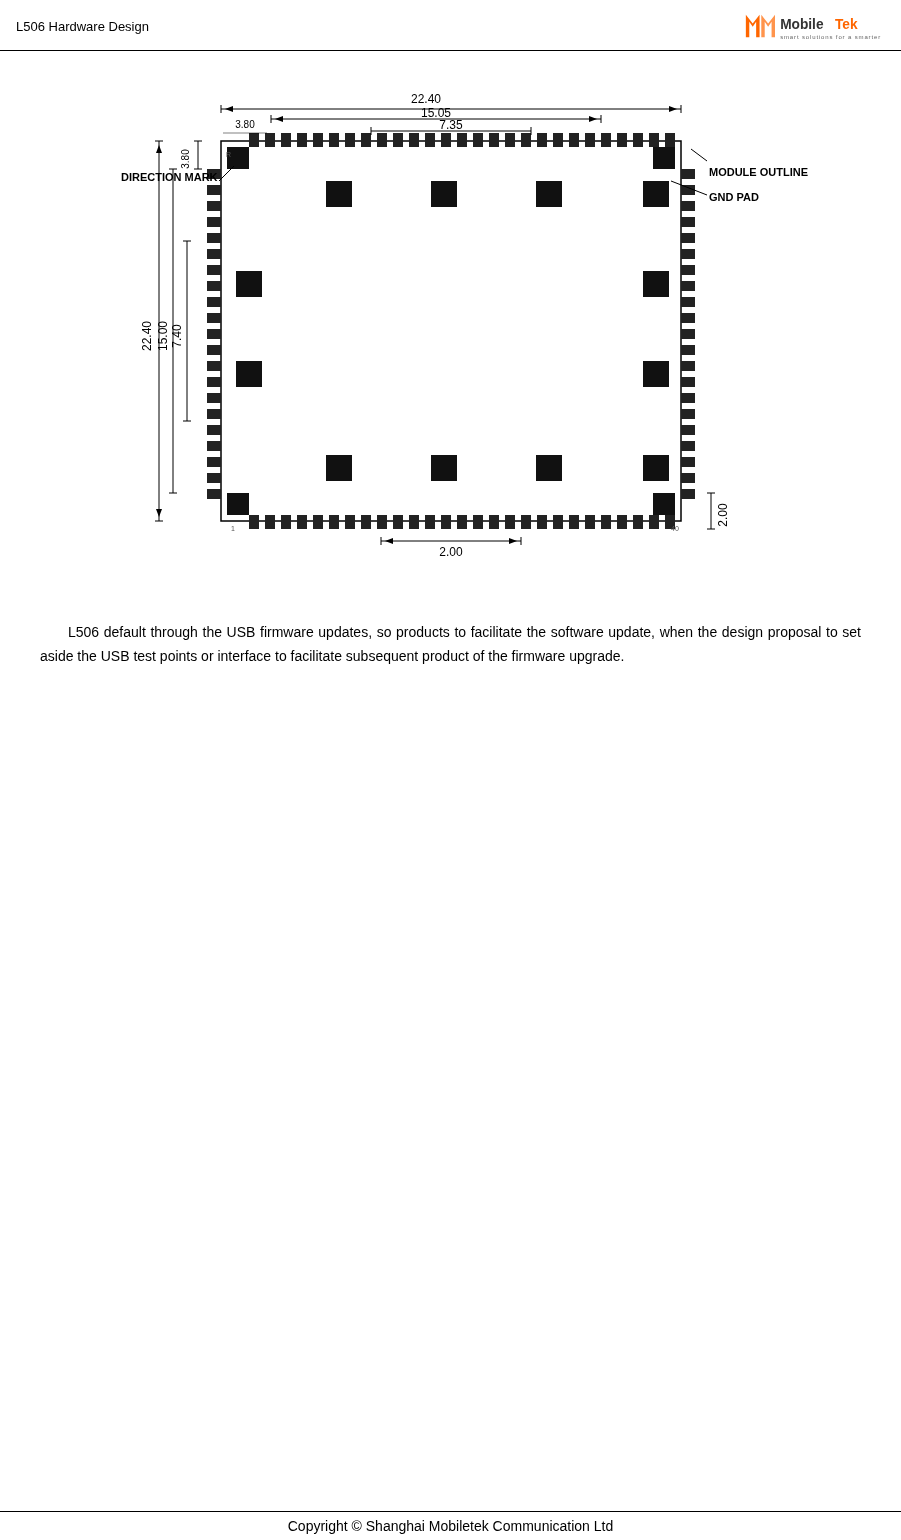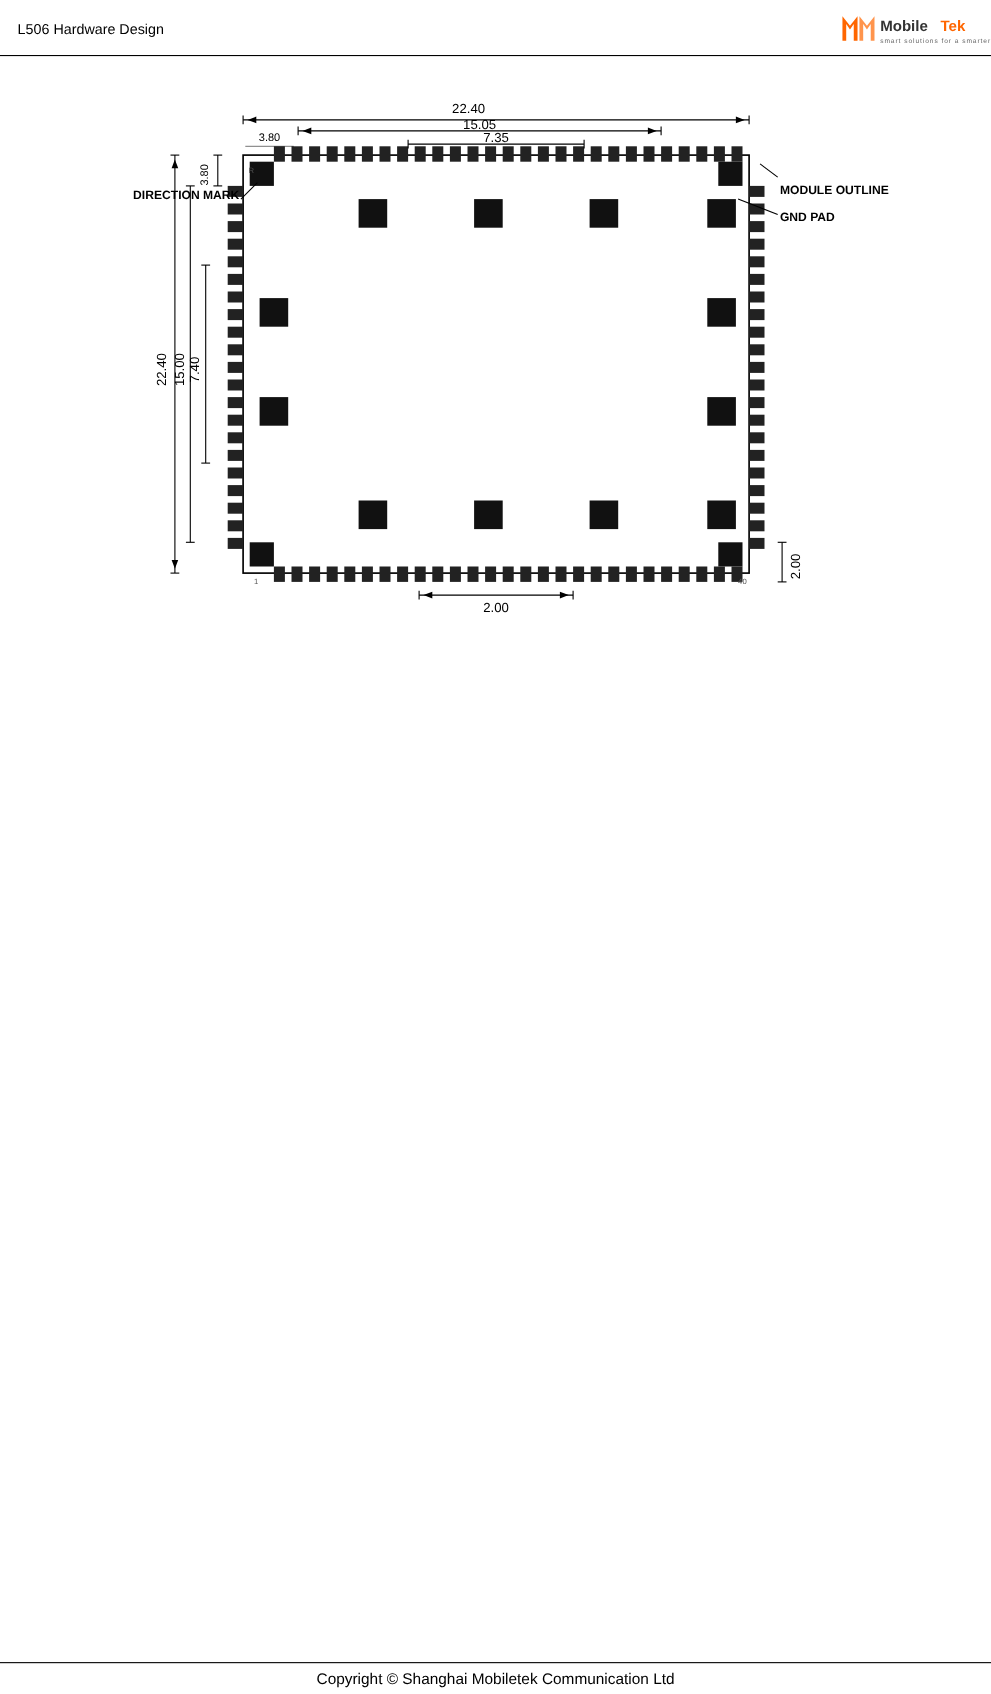--- a/index.html
+++ b/index.html
@@ -10,21 +10,21 @@
       font-family: Arial, sans-serif;
       font-size: 14px;
       color: #000;
       position: relative;
     }
 
     .header {
       display: flex;
       justify-content: space-between;
       align-items: center;
-      padding: 8px 0 6px 16px;
+      padding: 8px 20px 6px 16px;
       border-bottom: 1px solid #000;
     }
 
     .header-title {
       font-size: 13px;
       color: #000;
     }
 
     .logo-area {
       display: flex;
@@ -308,18 +308,19 @@
       <text x="656" y="434" font-family="Arial" font-size="12" fill="#000" text-anchor="middle" transform="rotate(-90, 656, 434)">2.00</text>
 
       <text x="160" y="450" font-family="Arial" font-size="7" fill="#555">1</text>
       <text x="600" y="450" font-family="Arial" font-size="7" fill="#555">40</text>
       <text x="155" y="76" font-family="Arial" font-size="7" fill="#555">R</text>
     </svg>
   </div>
 
 
 
+  <p class="section-body">L506 default through the USB firmware updates, so products to facilitate the software update, when the design proposal to set aside the USB test points or interface to facilitate subsequent product of the firmware upgrade.</p>
 
 </div>
 
 <div class="footer">
   <span>Copyright  ©  Shanghai  Mobiletek  Communication  Ltd</span>
 </div>
 
 </body></html>

